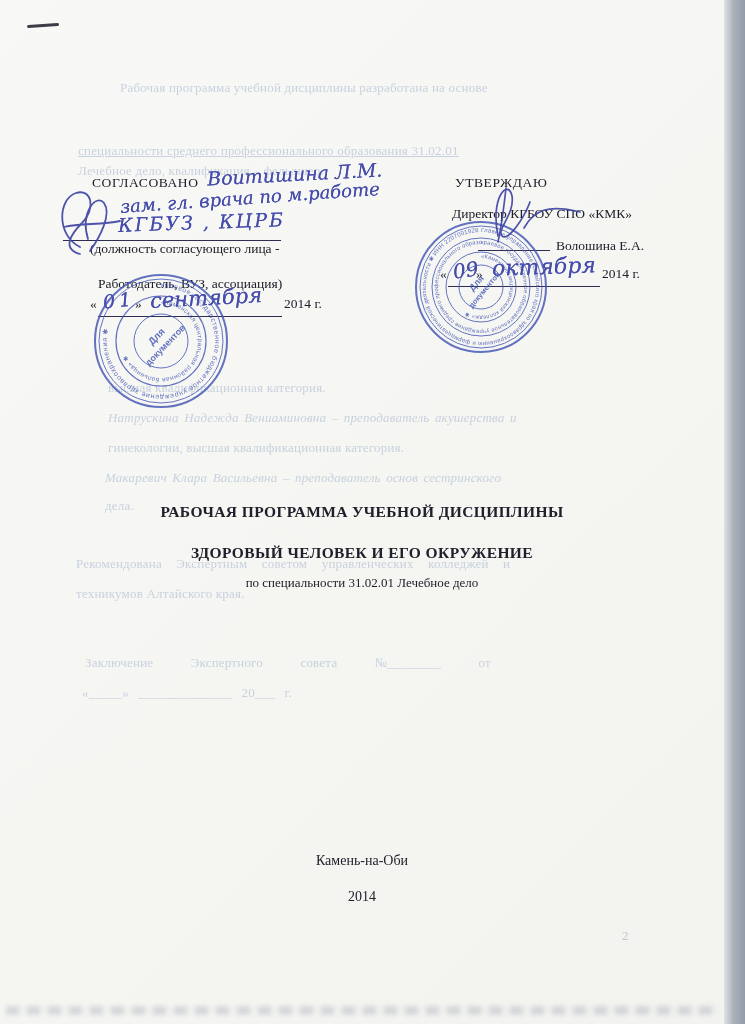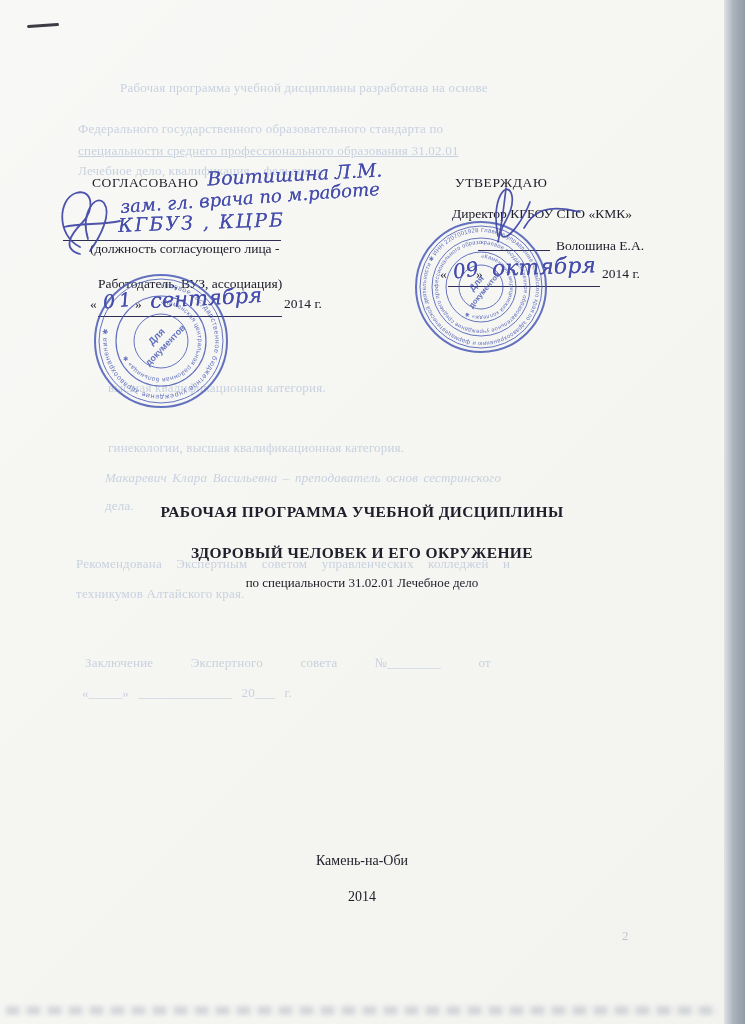--- a/index.html
+++ b/index.html
@@ -32,21 +32,20 @@
 </style>
 </head>
 <body>
 
 <div class="page">
 
   <div class="edge-band"></div>
   <div class="pen-dash"></div>
 
   <div class="ghost" style="left:120px;top:80px;">Рабочая программа учебной дисциплины разработана на основе</div>
-  <div class="ghost" style="left:78px;top:121px;">Федерального государственного образовательного стандарта по</div>
   <div class="ghost" style="left:78px;top:143px;text-decoration:underline;">специальности среднего профессионального образования 31.02.01</div>
   <div class="ghost" style="left:78px;top:163px;">Лечебное дело, квалификация – фельдшер.</div>
 
 
   <div class="print body-sm z2" style="left:92px;top:175px;letter-spacing:.6px;">СОГЛАСОВАНО</div>
   <div class="hw" style="left:207px;top:163px;font-size:19px;transform:rotate(-3deg);">Воитишина Л.М.</div>
   <div class="hw" style="left:120px;top:187px;font-size:18px;transform:rotate(-4deg);">зам. гл. врача по м.работе</div>
   <div class="hw" style="left:118px;top:211px;font-size:19px;transform:rotate(-2deg);letter-spacing:2px;">КГБУЗ , КЦРБ</div>
   <div class="uline" style="left:63px;top:240px;width:218px;"></div>
 
@@ -133,20 +132,21 @@
     <text fill="#4355b4" font-size="5.6" font-family="Liberation Sans, sans-serif" letter-spacing=".2">
       <textPath href="#rr-in">«Каменский медицинский колледж» ✱ </textPath>
     </text>
     <g transform="rotate(-50 69 69)" fill="#4355b4" font-family="Liberation Sans, sans-serif" font-weight="bold" text-anchor="middle">
       <text x="69" y="66" font-size="9">Для</text>
       <text x="69" y="76" font-size="7.5">документов</text>
     </g>
   </svg>
 
   <div class="ghost" style="left:108px;top:380px;">высшая квалификационная категория.</div>
+  <div class="ghost ital" style="left:108px;top:410px;word-spacing:2px;">Натрускина Надежда Вениаминовна – преподаватель акушерства и</div>
   <div class="ghost" style="left:108px;top:440px;">гинекологии, высшая квалификационная категория.</div>
   <div class="ghost ital" style="left:105px;top:470px;word-spacing:2px;">Макаревич Клара Васильевна – преподаватель основ сестринского</div>
   <div class="ghost" style="left:105px;top:498px;">дела.</div>
 
   <div class="print center ttl z2" style="top:503px;">РАБОЧАЯ ПРОГРАММА УЧЕБНОЙ ДИСЦИПЛИНЫ</div>
   <div class="print center ttl z2" style="top:544px;">ЗДОРОВЫЙ ЧЕЛОВЕК И ЕГО ОКРУЖЕНИЕ</div>
   <div class="print center sub z2" style="top:575px;">по специальности  31.02.01 Лечебное дело</div>
 
   <div class="ghost" style="left:76px;top:556px;word-spacing:11px;">Рекомендована Экспертным советом управленческих колледжей и</div>
   <div class="ghost" style="left:76px;top:586px;">техникумов Алтайского края.</div>

